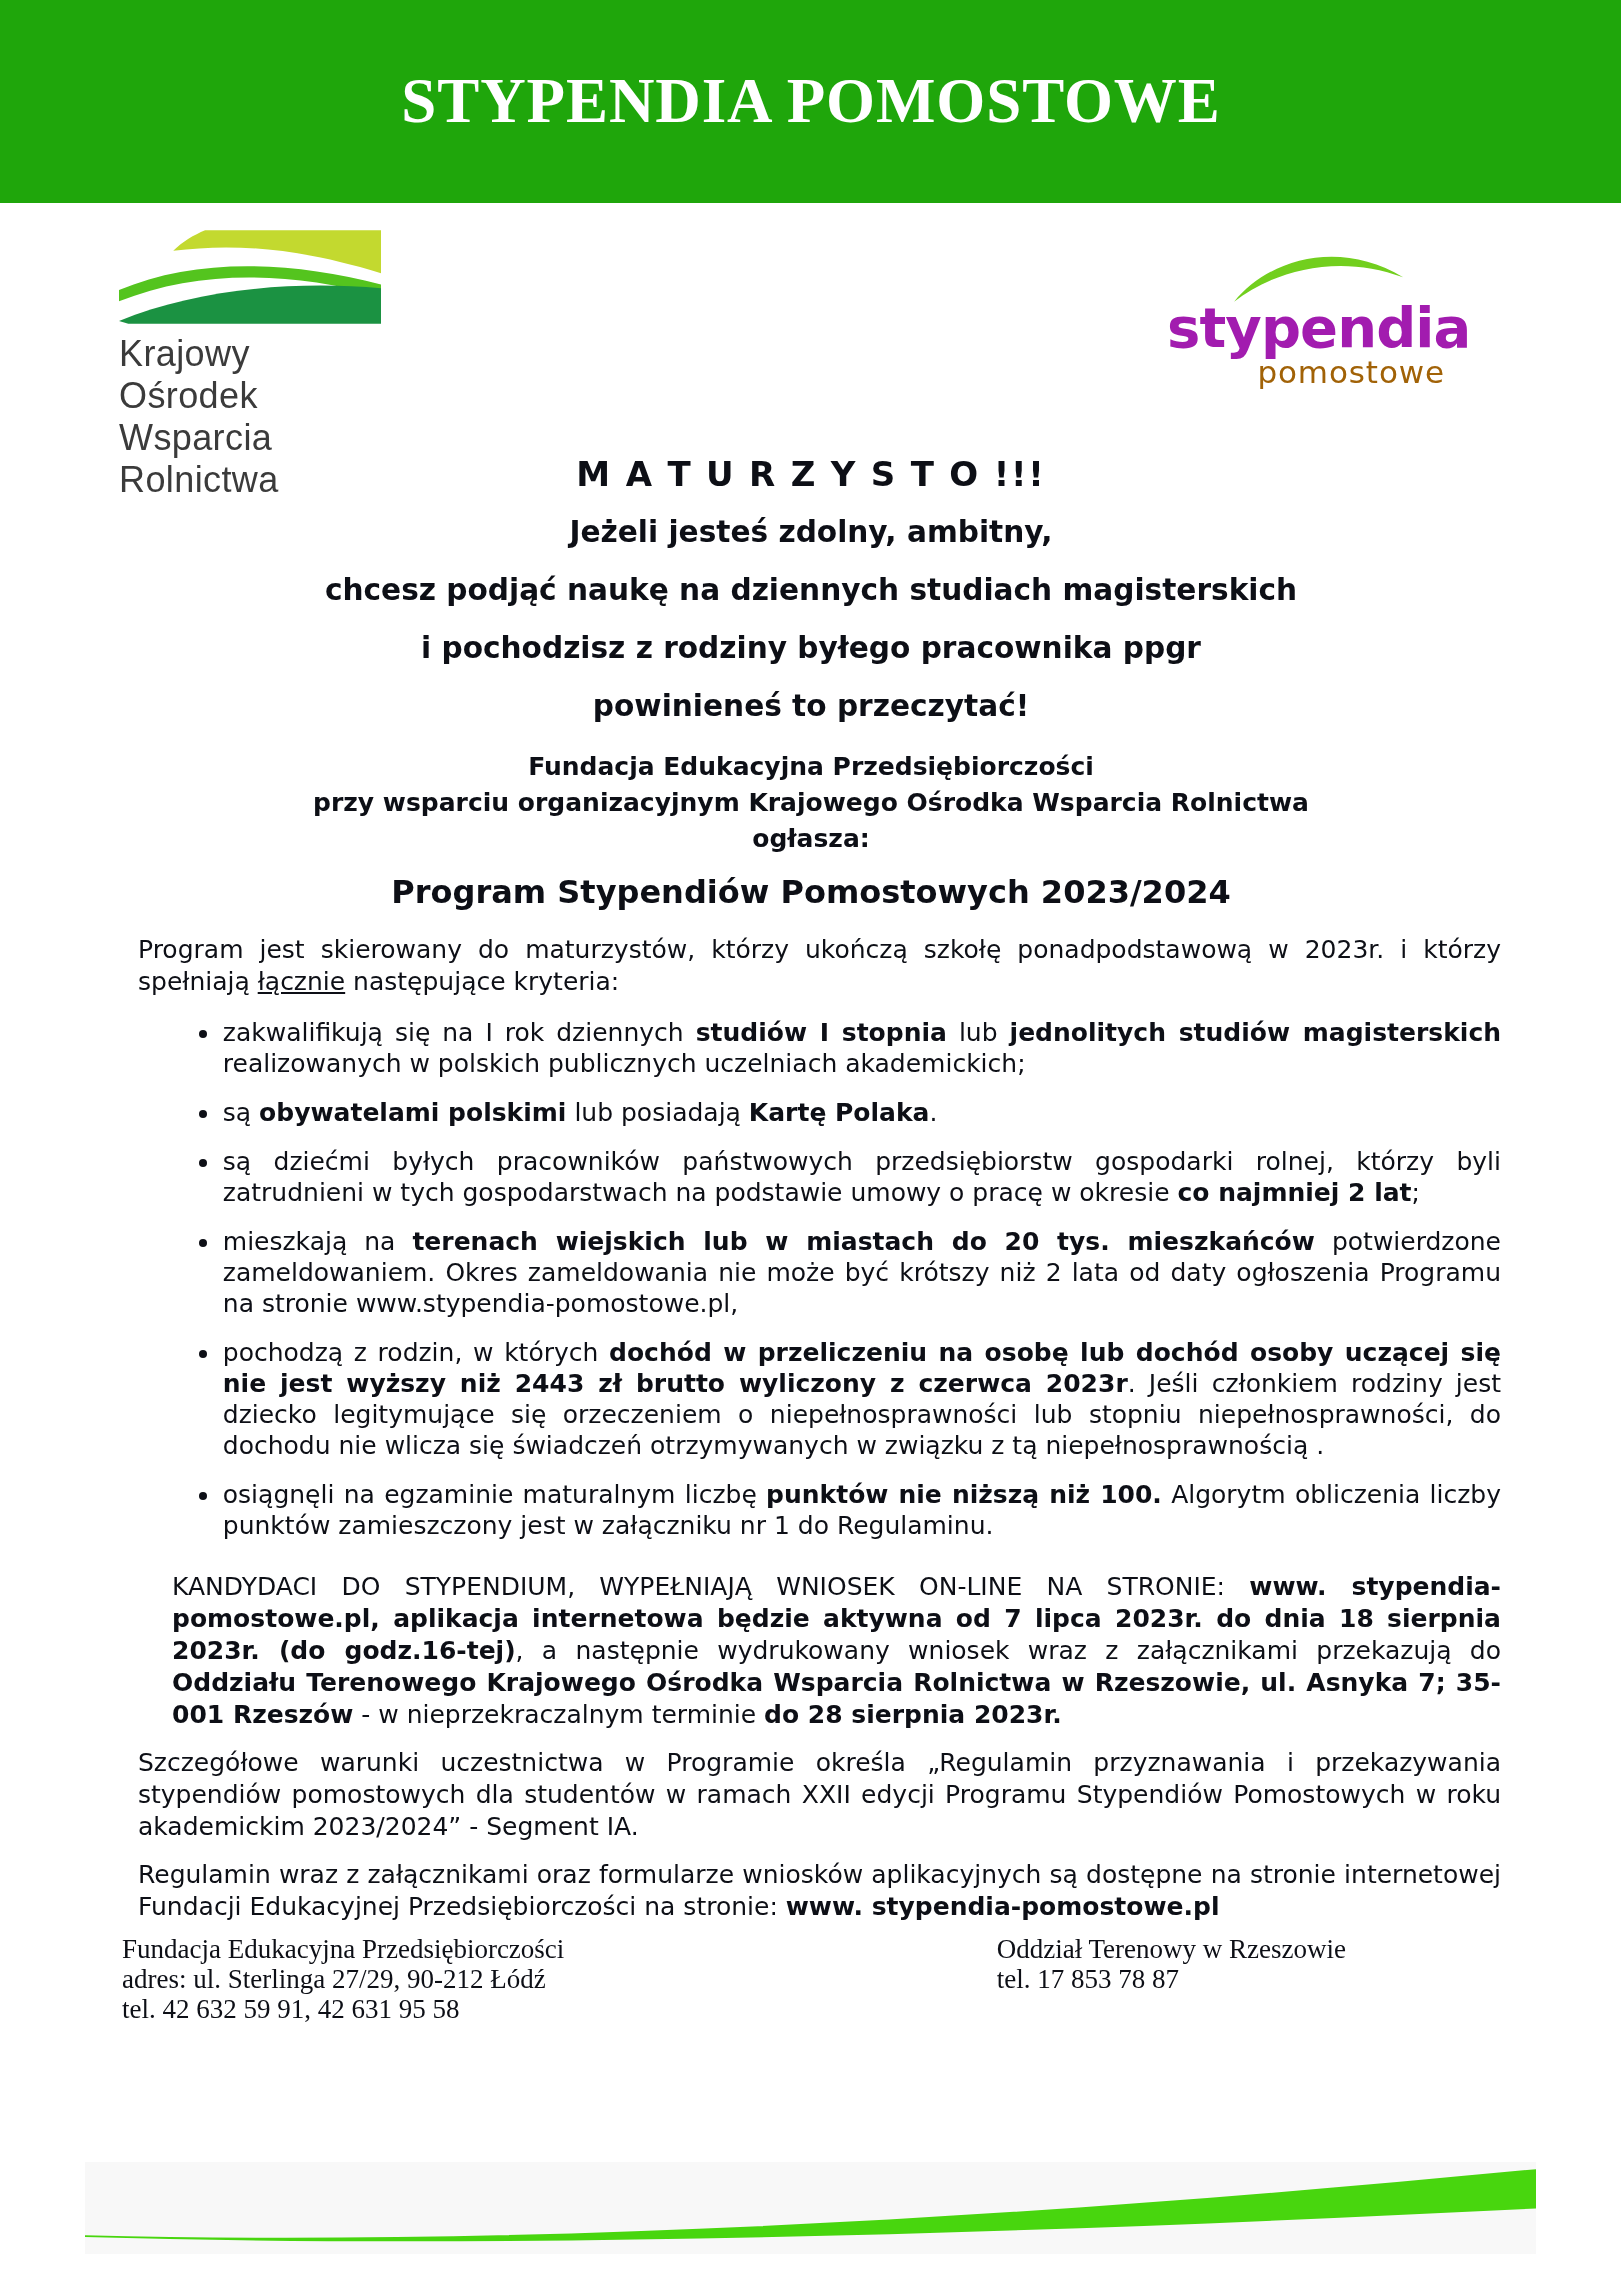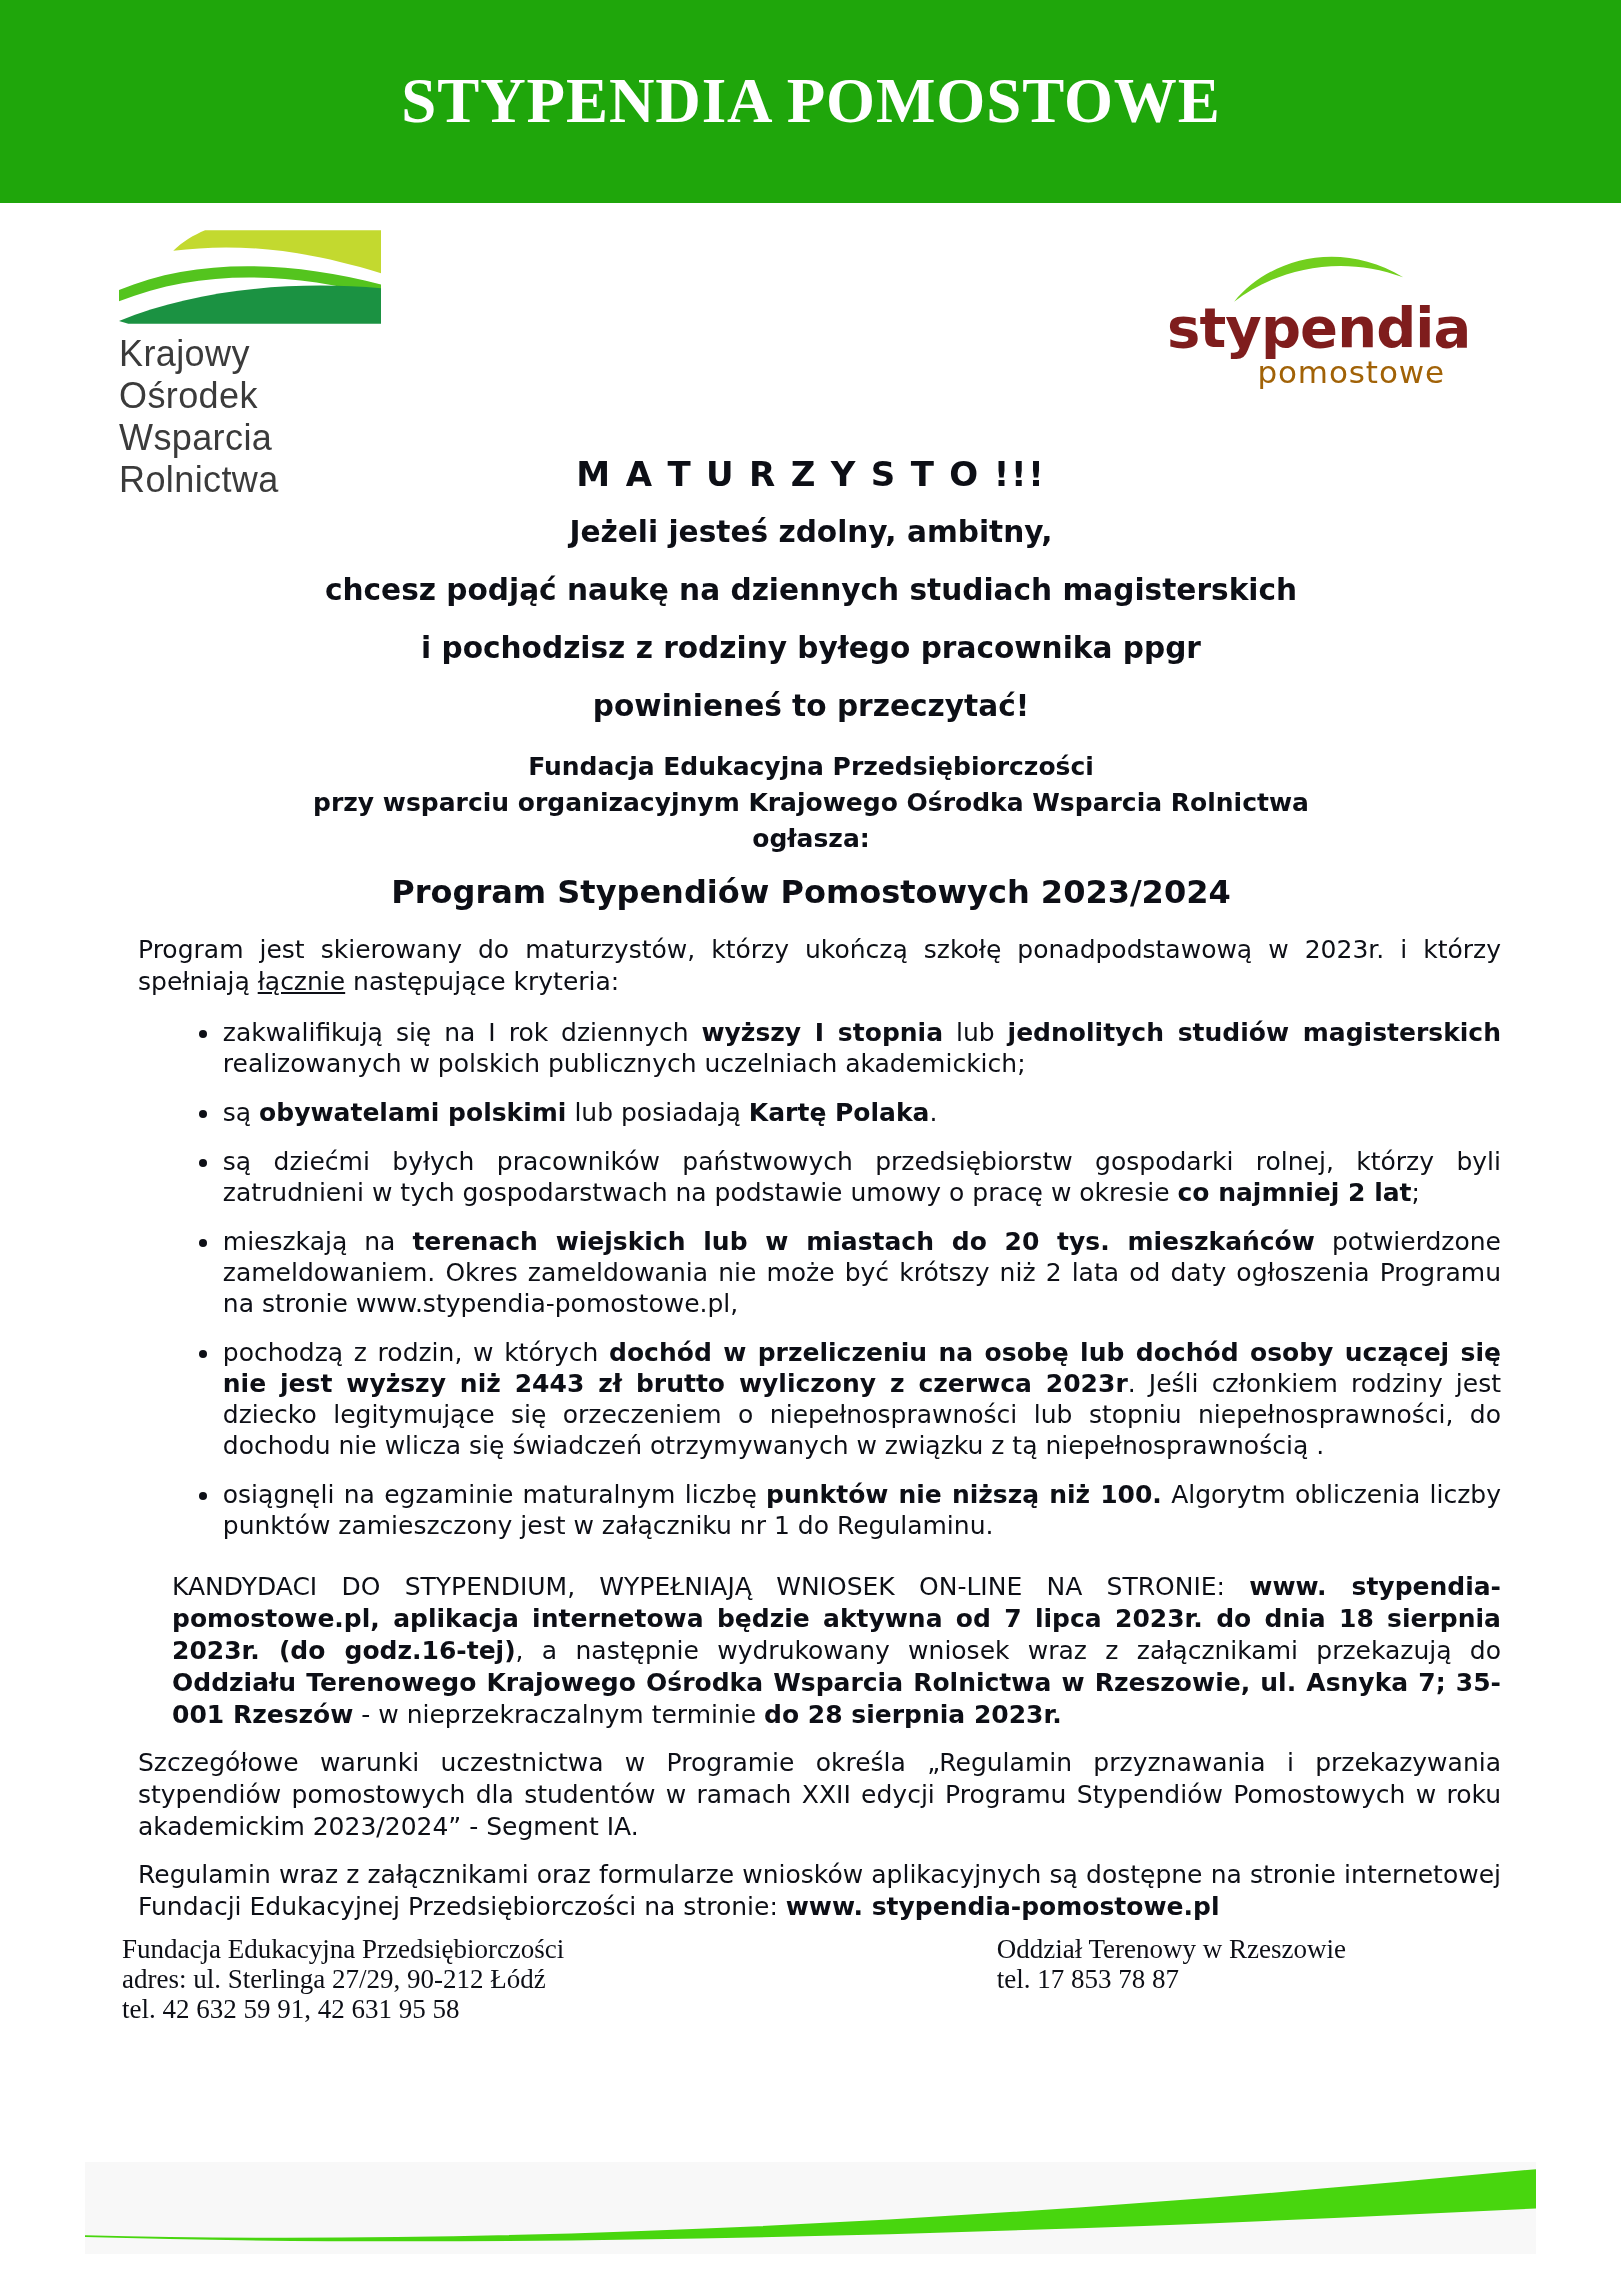--- a/index.html
+++ b/index.html
@@ -45,21 +45,21 @@
     margin-top:9px;
     font-family:"Liberation Sans",sans-serif;
     font-size:36px;line-height:1.17;
     color:var(--logo-text);
     letter-spacing:0.4px;
   }
   .styp{position:absolute;right:177px;top:43px;width:278px;}
   .styp svg{display:block;width:179px;height:61px;margin:0 0 -7.2px 63px;}
   .styp-word1{
     font-weight:bold;font-size:56px;line-height:1.0;
-    letter-spacing:-0.9px;color:#7f1d1d;text-align:left;
+    letter-spacing:-0.9px;color:#a21caf;text-align:left;
   }
   .styp-word2{
     font-size:31px;line-height:1.0;color:#a16207;
     text-align:right;margin-top:1px;letter-spacing:0.9px;
   }
   
   .headline{margin-top:7.2px;text-align:center;font-weight:bold;font-size:29.6px;}
   .headline p{margin:0 0 27px;line-height:31px;}
   .headline p:first-child{font-size:34px;letter-spacing:1.8px;}
   .announce{text-align:center;font-weight:bold;font-size:25px;}
@@ -144,21 +144,21 @@
       <p>przy wsparciu organizacyjnym Krajowego Ośrodka Wsparcia Rolnictwa</p>
       <p>ogłasza:</p>
     </div>
 
   <div class="program-title">Program Stypendiów Pomostowych 2023/2024</div>
 
   <div class="content">
     <p class="para intro"><span>Program jest skierowany do maturzystów, którzy ukończą szkołę ponadpodstawową w 2023r. i którzy spełniają </span><u>łącznie</u><span> następujące kryteria:</span></p>
 
     <ul class="criteria">
-        <li><span>zakwalifikują się na I rok dziennych </span><b>wyższy I stopnia</b><span> lub </span><b>jednolitych studiów magisterskich</b><span> realizowanych w polskich publicznych uczelniach akademickich;</span></li>
+        <li><span>zakwalifikują się na I rok dziennych </span><b>studiów I stopnia</b><span> lub </span><b>jednolitych studiów magisterskich</b><span> realizowanych w polskich publicznych uczelniach akademickich;</span></li>
         <li><span>są </span><b>obywatelami polskimi</b><span> lub posiadają </span><b>Kartę Polaka</b><span>.</span></li>
         <li><span>są dziećmi byłych pracowników państwowych przedsiębiorstw gospodarki rolnej, którzy byli zatrudnieni  w tych gospodarstwach na podstawie umowy o pracę w okresie </span><b>co najmniej 2 lat</b><span>;</span></li>
         <li><span>mieszkają na </span><b>terenach wiejskich lub w miastach do 20 tys. mieszkańców</b><span> potwierdzone zameldowaniem. Okres zameldowania nie może być krótszy niż 2 lata od daty ogłoszenia Programu na stronie www.stypendia-pomostowe.pl,</span></li>
         <li><span>pochodzą z rodzin, w których </span><b>dochód w przeliczeniu na osobę lub dochód osoby uczącej się nie jest wyższy niż 2443 zł brutto wyliczony z czerwca 2023r</b><span>. Jeśli członkiem rodziny jest dziecko legitymujące się orzeczeniem o niepełnosprawności lub stopniu niepełnosprawności, do dochodu nie wlicza się świadczeń otrzymywanych w związku z tą niepełnosprawnością .</span></li>
         <li><span>osiągnęli na egzaminie maturalnym liczbę </span><b>punktów nie niższą niż 100.</b><span> Algorytm obliczenia liczby punktów zamieszczony jest w załączniku nr 1 do Regulaminu.</span></li>
       </ul>
 
     <p class="para kandydaci"><span>KANDYDACI DO STYPENDIUM, WYPEŁNIAJĄ WNIOSEK ON-LINE NA STRONIE: </span><b>www. stypendia-pomostowe.pl, aplikacja internetowa będzie aktywna od 7 lipca 2023r. do dnia 18 sierpnia 2023r. (do godz.16-tej)</b><span>, a następnie wydrukowany wniosek wraz z załącznikami przekazują do </span><b>Oddziału Terenowego Krajowego Ośrodka Wsparcia Rolnictwa w Rzeszowie, ul.  Asnyka 7; 35-001 Rzeszów</b><span> - w nieprzekraczalnym terminie </span><b>do 28 sierpnia 2023r.</b></p>
     <p class="para szczegolowe"><span>Szczegółowe warunki uczestnictwa w Programie określa „Regulamin przyznawania i przekazywania stypendiów pomostowych dla studentów w ramach XXII edycji Programu Stypendiów Pomostowych w roku akademickim 2023/2024” - Segment IA.</span></p>
     <p class="para regulamin"><span>Regulamin wraz z załącznikami oraz formularze wniosków aplikacyjnych są dostępne na stronie internetowej Fundacji Edukacyjnej Przedsiębiorczości na stronie: </span><b>www. stypendia-pomostowe.pl</b></p>

